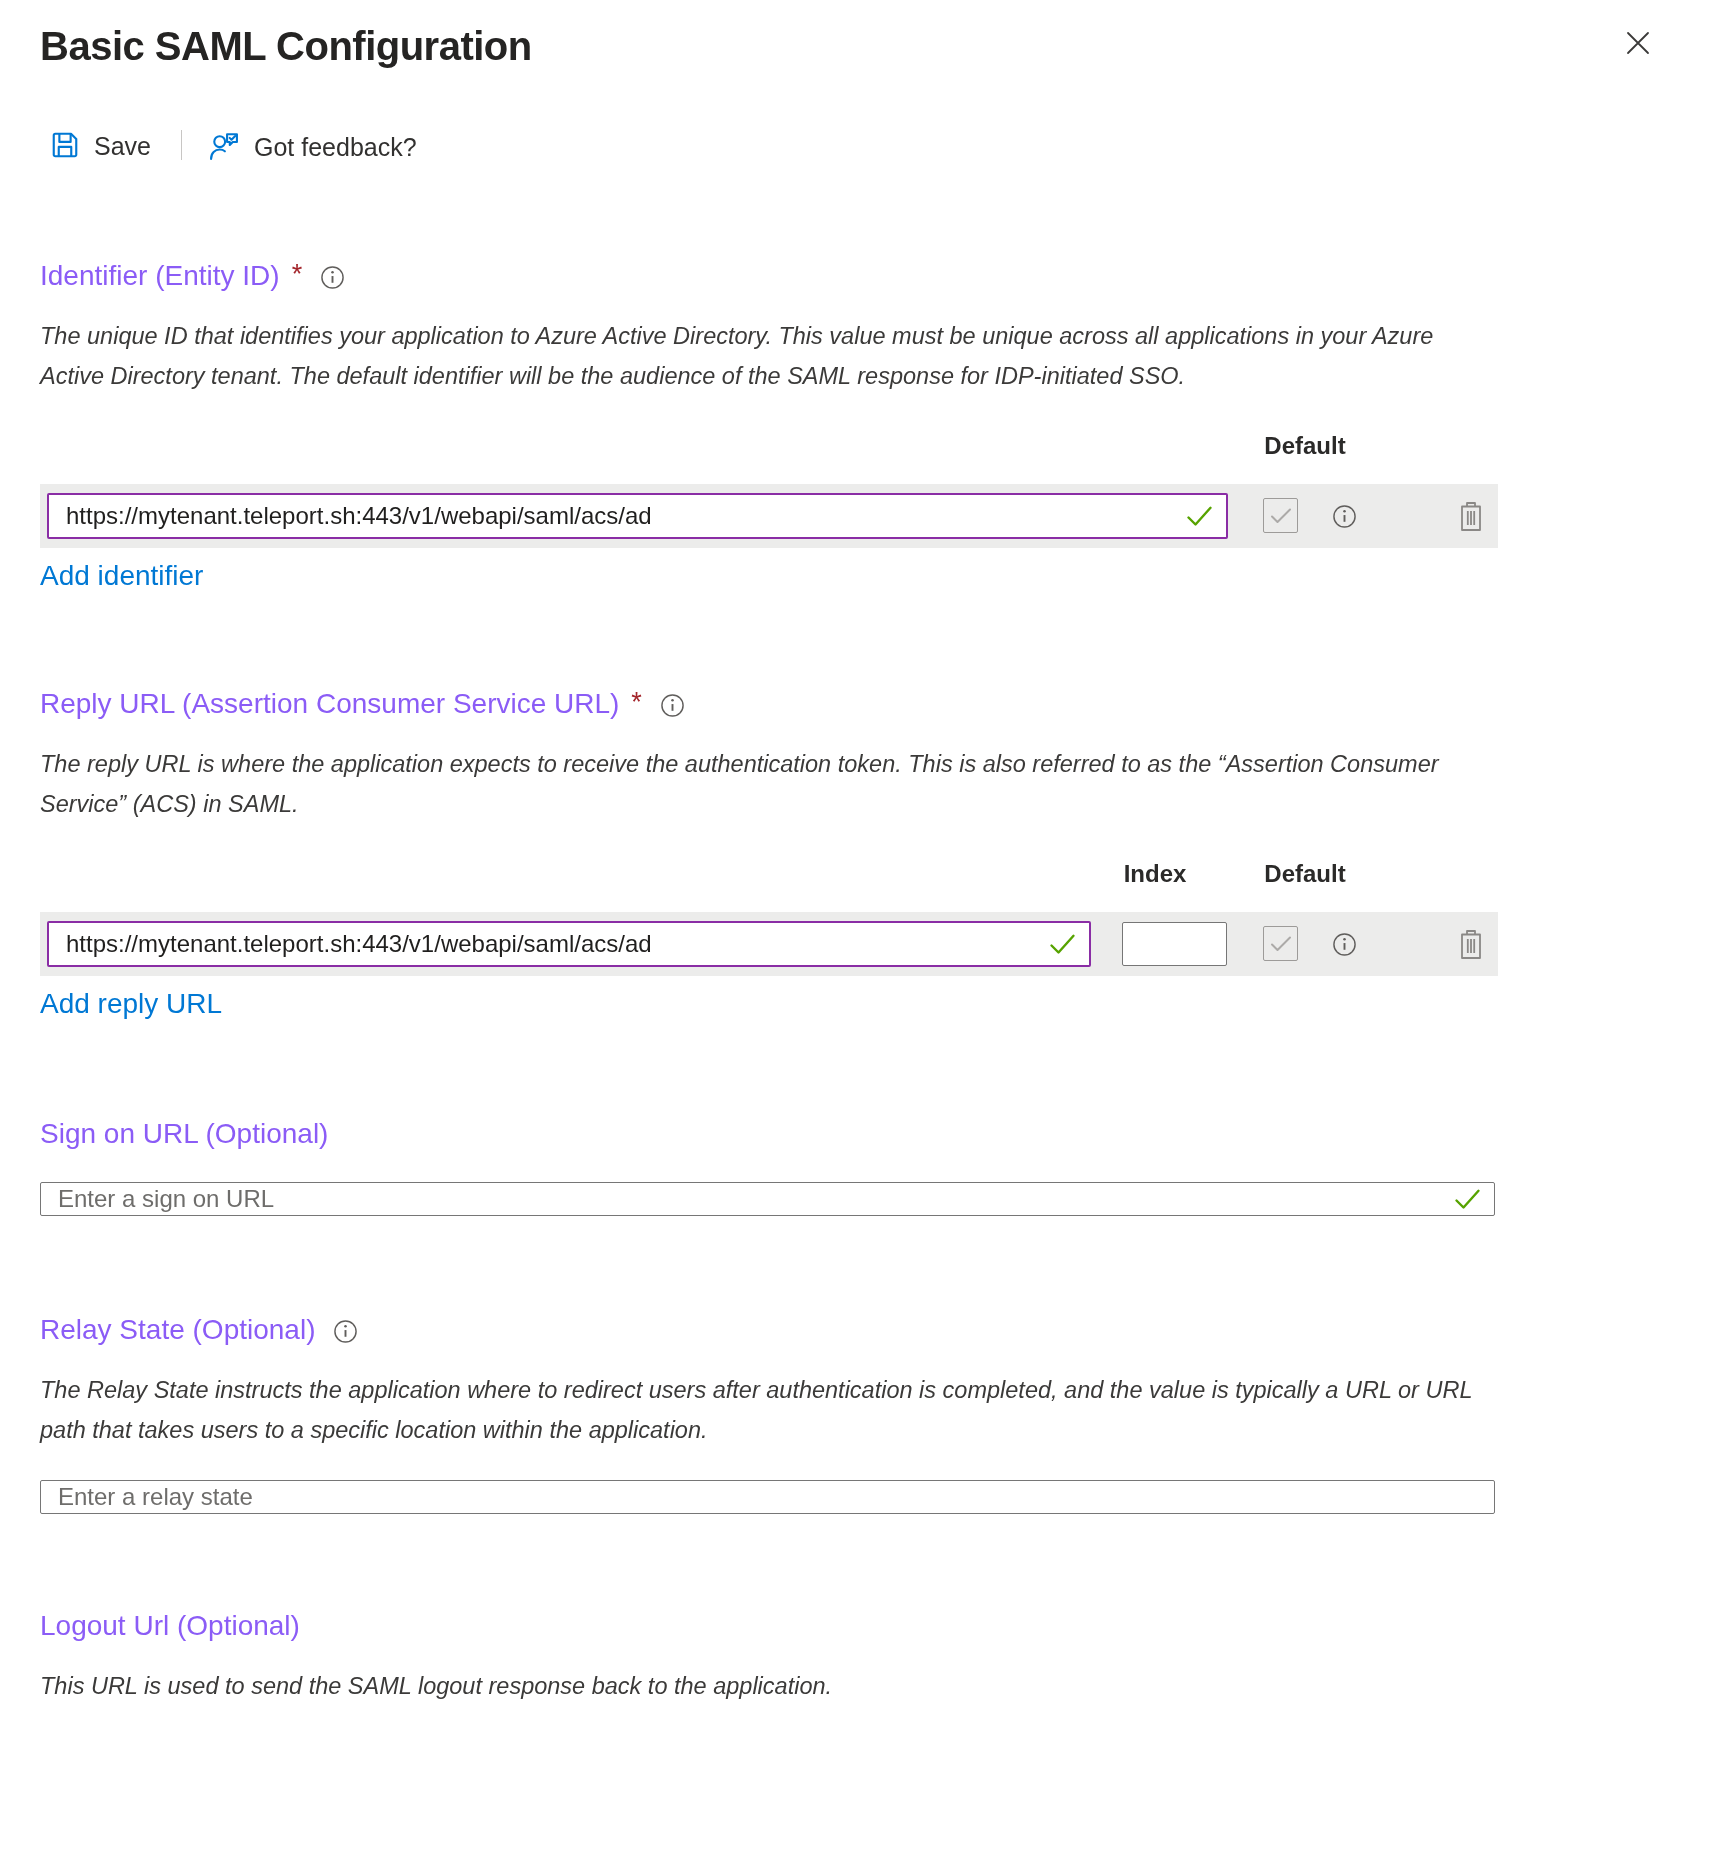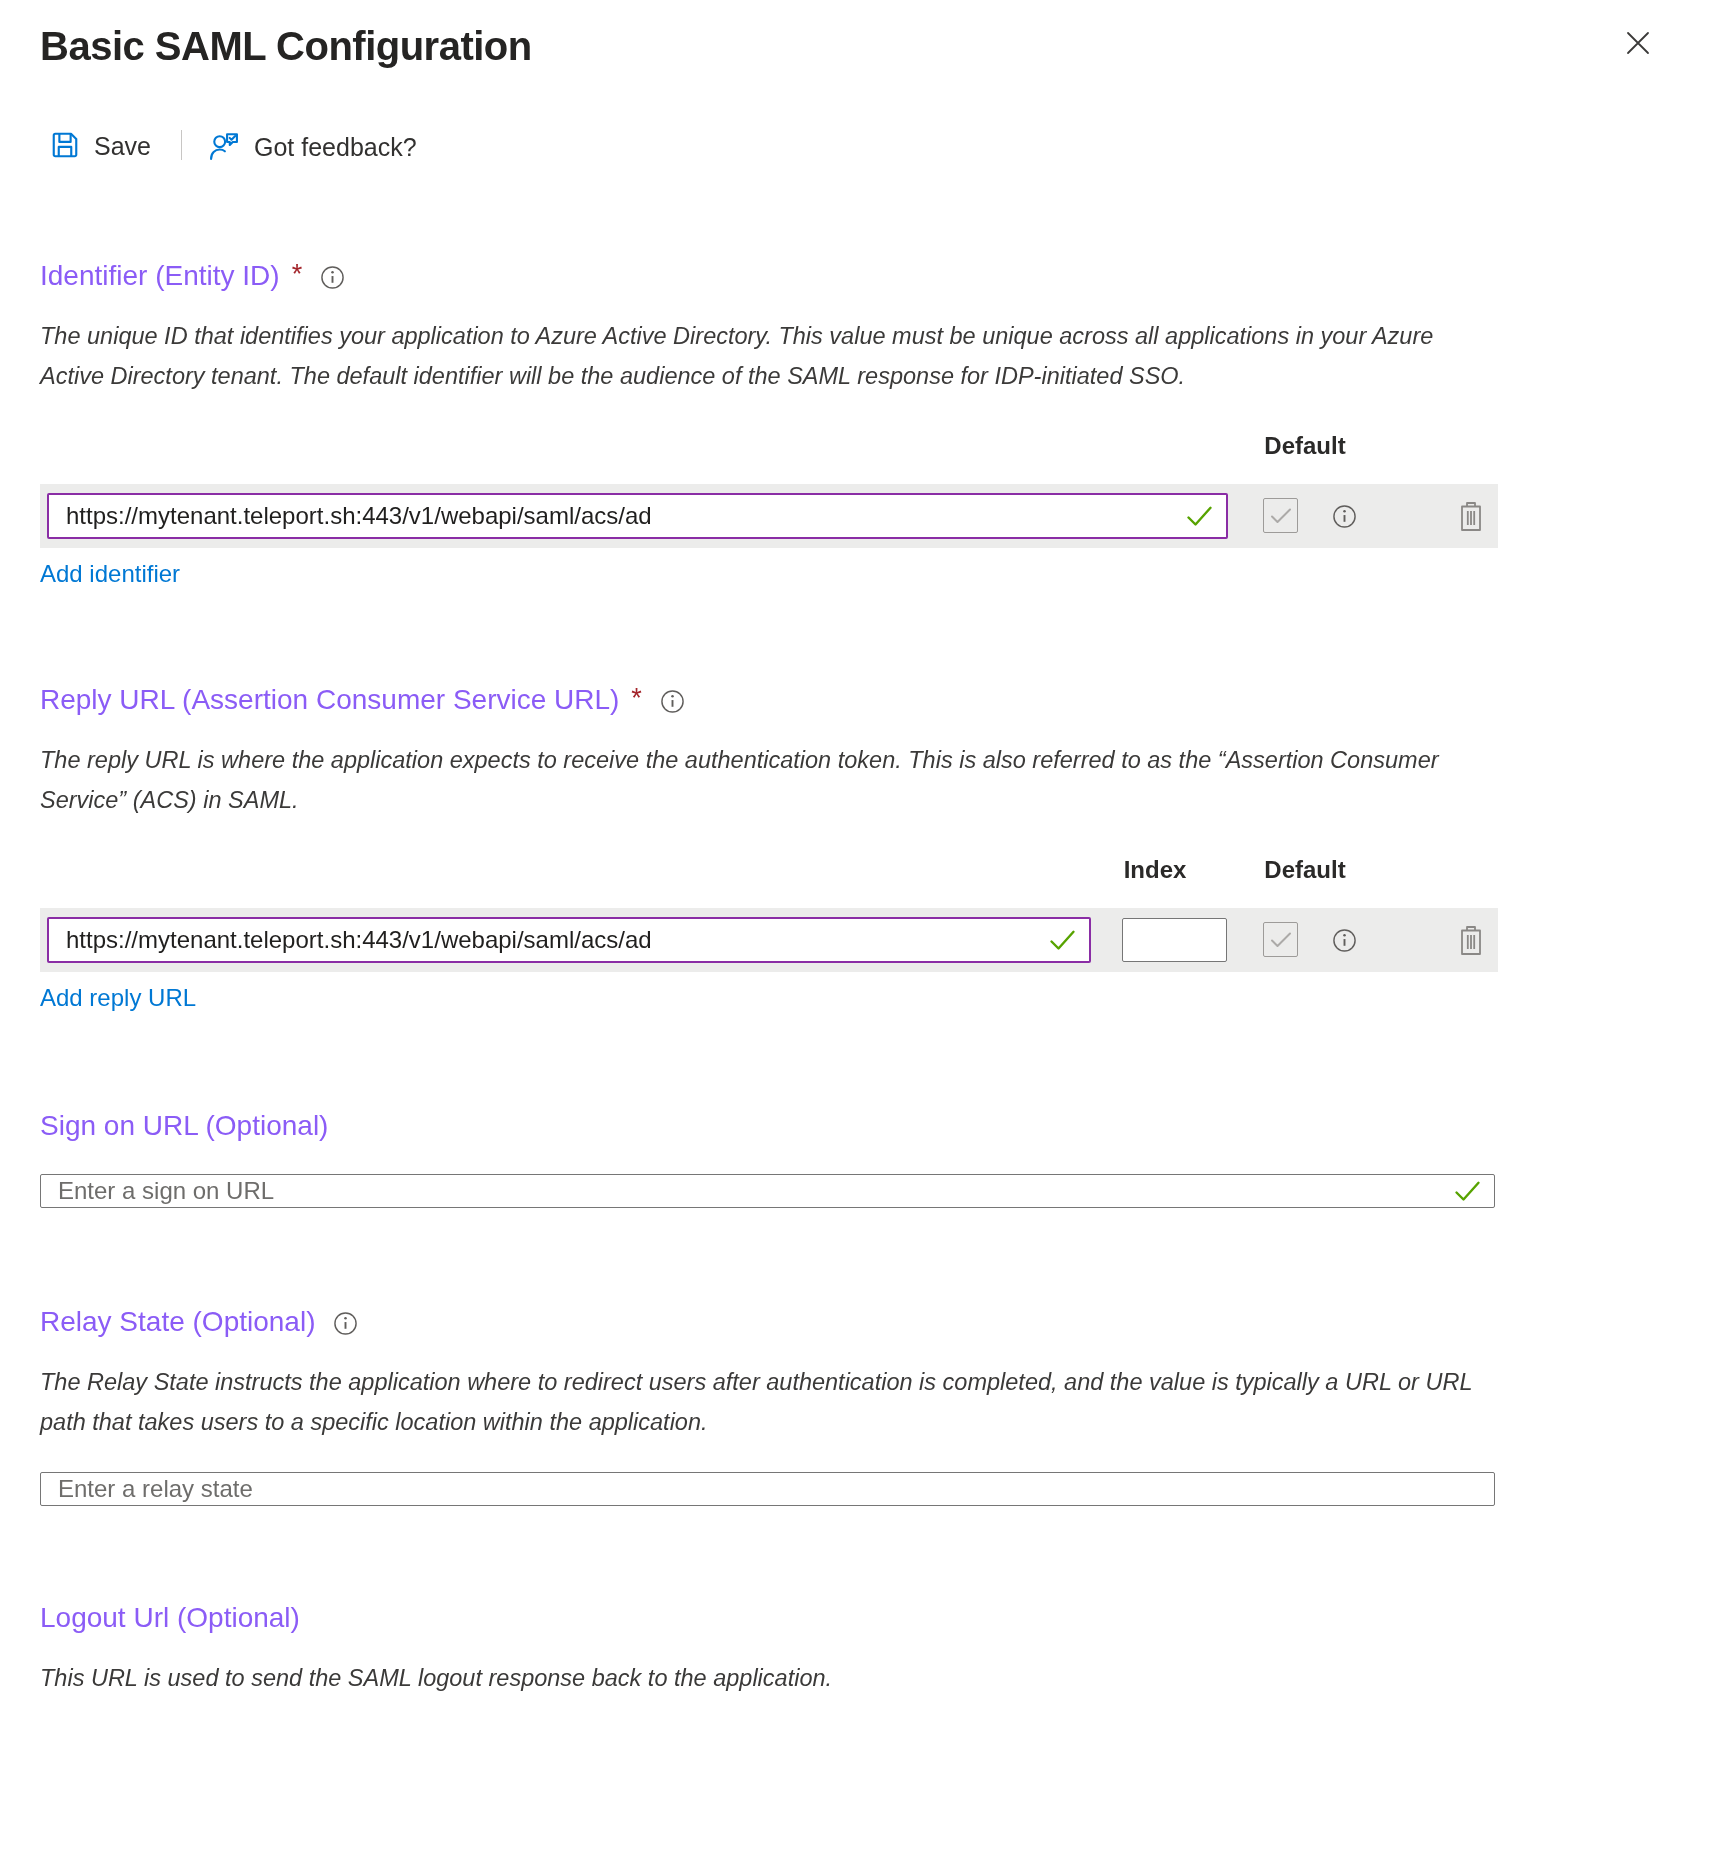--- a/index.html
+++ b/index.html
@@ -53,21 +53,21 @@
     font-size:24px;color:#201f1e;padding:0 0 0 17px;height:100%;}
   .input-check{flex:none;margin-right:13px;display:flex;align-items:center;}
   .index-input{position:absolute;left:1082px;top:10px;width:105px;height:44px;box-sizing:border-box;
     border:1px solid #767676;border-radius:2px;background:#ffffff;font-family:inherit;font-size:24px;
     padding:0 10px;color:#201f1e;outline:none;}
   .row-checkbox{position:absolute;left:1223px;top:14px;width:35px;height:35px;box-sizing:border-box;
     border:1px solid #9d9b99;border-radius:2px;background:transparent;display:flex;align-items:center;justify-content:center;cursor:default;}
   .row-info{position:absolute;left:1292px;top:20px;width:25px;height:25px;cursor:pointer;}
   .row-trash{position:absolute;left:1417px;top:16px;width:28px;height:32px;background:transparent;border:none;padding:0;cursor:pointer;}
 
-  .add-link{display:inline-block;margin-top:12px;font-size:24px;color:#0078d4;text-decoration:none;cursor:pointer;}
+  .add-link{display:inline-block;margin-top:12px;font-size:28px;color:#0078d4;text-decoration:none;cursor:pointer;}
 
   
   .single-input-wrap{position:relative;width:1455px;height:34px;box-sizing:border-box;border:1px solid #767676;
     border-radius:2px;background:#ffffff;display:flex;align-items:center;}
   .single-input{flex:1;border:none;outline:none;background:transparent;font-family:inherit;font-size:24px;
     color:#201f1e;padding:0 0 0 17px;height:100%;}
   .single-input::placeholder{color:#6e6d6b;opacity:1;}
   .mt-input-signon{margin-top:30px;}
   .mt-input-relay{margin-top:30px;}
 </style>

